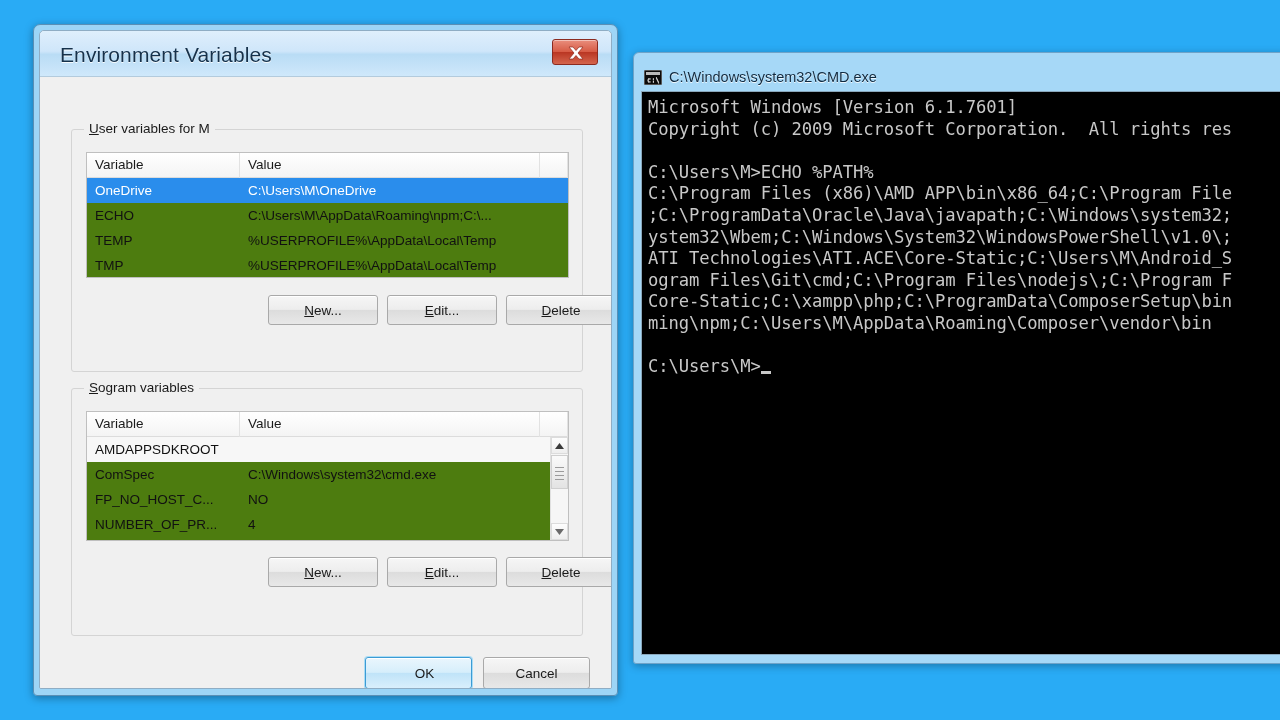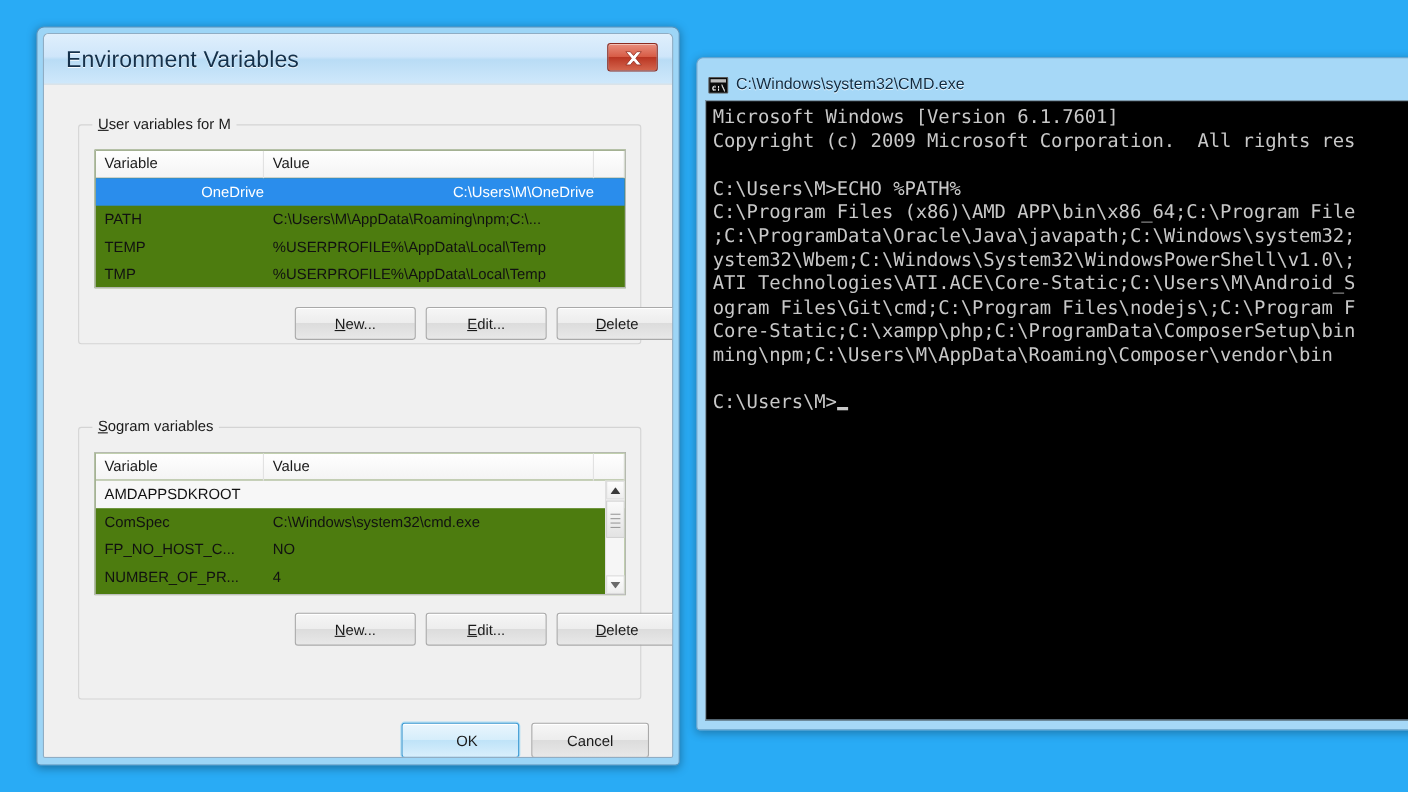--- a/index.html
+++ b/index.html
@@ -61,21 +61,21 @@
   
   .lv { position:absolute; background:#4d7c0f; border:1px solid #bfbfbf; overflow:hidden; }
   .lv-head { display:flex; height:25px; background:linear-gradient(to bottom,#ffffff,#f4f4f4);
              border-bottom:1px solid #dcdcdc; }
   .lv-head div { font-size:13.5px; color:#1a1a1a; padding:4px 0 0 8px;
                  border-right:1px solid #e2e2e2; height:25px; }
   .lv-row { display:flex; height:25px; align-items:center; }
   .lv-row > div { font-size:13.5px; color:#111; padding-left:8px;
                   white-space:nowrap; overflow:hidden; }
   .lv-row.sel { background:#2a8dec; }
-  .lv-row.sel > div { color:#fff;text-align:right; }
+  .lv-row.sel > div { color:#fff; }
   .lv-row.alt { background:#f7f7f7; }
   .col-var { width:153px; flex:0 0 153px; }
   .col-val { width:300px; flex:0 0 300px; }
   .col-pad { flex:1 1 auto; }
 
   
   .btn {
     position:absolute; height:30px;
     background:linear-gradient(to bottom,#f6f6f6 0%,#ededed 48%,#dcdcdc 50%,#e8e8e8 100%);
     border:1px solid #a9a9a9; border-radius:3px;
@@ -151,35 +151,35 @@
         <div class="ev-title">Environment Variables</div>
         <div class="ev-close">
           <svg width="22" height="18" viewBox="0 0 22 18">
             <path d="M4 3 L8 3 L11 6.5 L14 3 L18 3 L13 9 L18 15 L14 15 L11 11.5 L8 15 L4 15 L9 9 Z" fill="#ffffff" stroke="#8f2a1c" stroke-width="0.7"></path>
           </svg>
         </div>
       </div>
 
       <div class="ev-body">
 
-        <div class="groupbox" style="left:31px; top:36px; width:512px; height:200px;">
+        <div class="groupbox" style="left:31px; top:52px; width:512px; height:243px;">
           <div class="group-legend"><span class="mn">U</span><span>ser variables for M</span></div>
 
           <div class="lv" style="left:14px; top:22px; width:483px; height:126px;">
             <div class="lv-head">
               <div class="col-var">Variable</div>
               <div class="col-val">Value</div>
               <div class="col-pad"></div>
             </div>
             <div class="lv-row sel">
               <div class="col-var">OneDrive</div>
               <div class="col-val">C:\Users\M\OneDrive</div>
             </div>
             <div class="lv-row">
-              <div class="col-var">PATH</div>
+              <div class="col-var">ECHO</div>
               <div class="col-val">C:\Users\M\AppData\Roaming\npm;C:\...</div>
             </div>
             <div class="lv-row">
               <div class="col-var">TEMP</div>
               <div class="col-val">%USERPROFILE%\AppData\Local\Temp</div>
             </div>
             <div class="lv-row">
               <div class="col-var">TMP</div>
               <div class="col-val">%USERPROFILE%\AppData\Local\Temp</div>
             </div>

